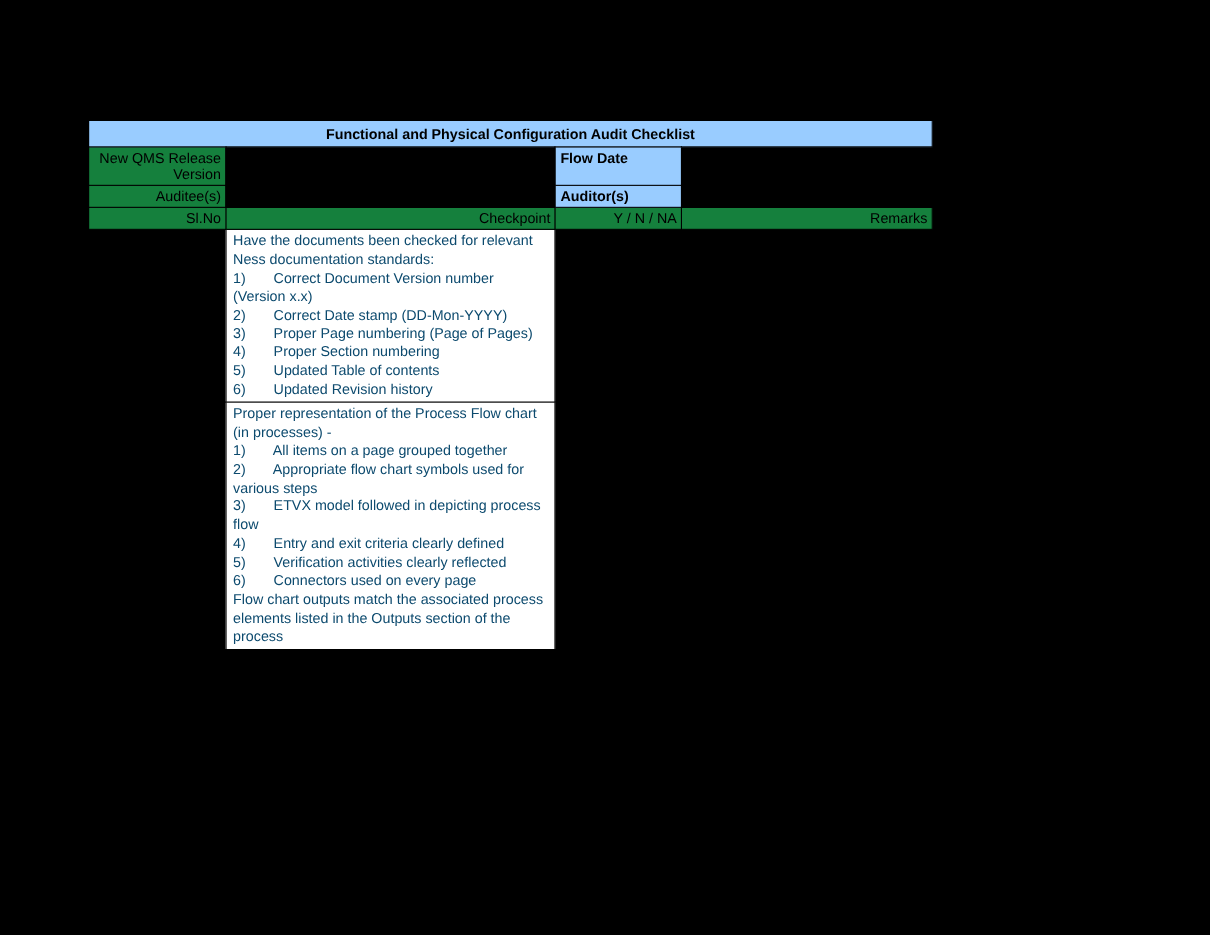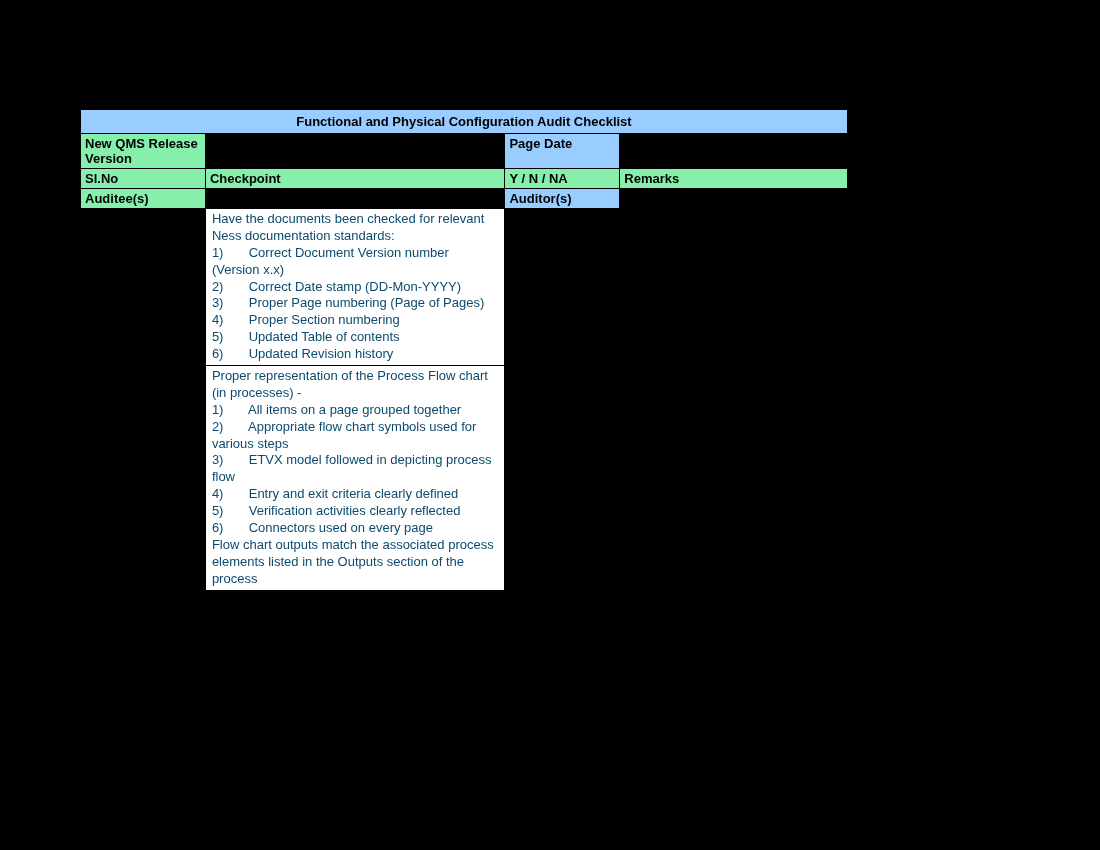--- a/index.html
+++ b/index.html
@@ -26,23 +26,23 @@
       padding: 2px 4px;
       vertical-align: top;
     }
     .title-row {
       background: #99ccff;
       font-weight: bold;
       text-align: center;
       padding: 4px;
     }
     .blue-header {
-      background: #86efac;
-      font-weight: bold;
-      text-align: left;
+      background: #15803d;
+      font-weight: normal;
+      text-align: right;
       color: #000000;
     }
     .blue-header-left {
       background: #99ccff;
       font-weight: bold;
       text-align: left;
       padding: 2px 4px;
     }
     .black-cell {
       background: #000000;
@@ -67,34 +67,34 @@
 
 <div class="container">
   <table>
     <tbody>
         <tr>
       <td colspan="4" class="title-row" style="white-space: pre-wrap;">Functional and Physical Configuration Audit Checklist</td>
     </tr>
     <tr>
       <td class="blue-header col-slno" style="white-space: pre-wrap;">New QMS Release Version</td>
       <td class="black-cell col-checkpoint" style="white-space: pre-wrap;"></td>
-      <td class="blue-header-left col-yn" style="white-space: pre-wrap;">Page Date</td>
+      <td class="blue-header-left col-yn" style="white-space: pre-wrap;">Flow Date</td>
       <td class="black-cell col-remarks" style="white-space: pre-wrap;"></td>
+    </tr>
+    <tr>
+      <td class="blue-header" style="white-space: pre-wrap;">Auditee(s)</td>
+      <td class="black-cell" style="white-space: pre-wrap;"></td>
+      <td class="blue-header-left" style="white-space: pre-wrap;">Auditor(s)</td>
+      <td class="black-cell" style="white-space: pre-wrap;"></td>
     </tr>
     <tr>
       <td class="blue-header" style="white-space: pre-wrap;">Sl.No</td>
       <td class="blue-header" style="white-space: pre-wrap;">Checkpoint</td>
       <td class="blue-header" style="white-space: pre-wrap;">Y / N / NA</td>
       <td class="blue-header" style="white-space: pre-wrap;">Remarks</td>
-    </tr>
-    <tr>
-      <td class="blue-header" style="white-space: pre-wrap;">Auditee(s)</td>
-      <td class="black-cell" style="white-space: pre-wrap;"></td>
-      <td class="blue-header-left" style="white-space: pre-wrap;">Auditor(s)</td>
-      <td class="black-cell" style="white-space: pre-wrap;"></td>
     </tr>
     <tr>
       <td class="black-cell"></td>
       <td class="white-cell checkpoint-text" style="white-space: pre-wrap;">Have the documents been checked for relevant Ness documentation standards:
 1)       Correct Document Version number (Version x.x)
 2)       Correct Date stamp (DD-Mon-YYYY)
 3)       Proper Page numbering (Page of Pages)
 4)       Proper Section numbering
 5)       Updated Table of contents
 6)       Updated Revision history</td>

